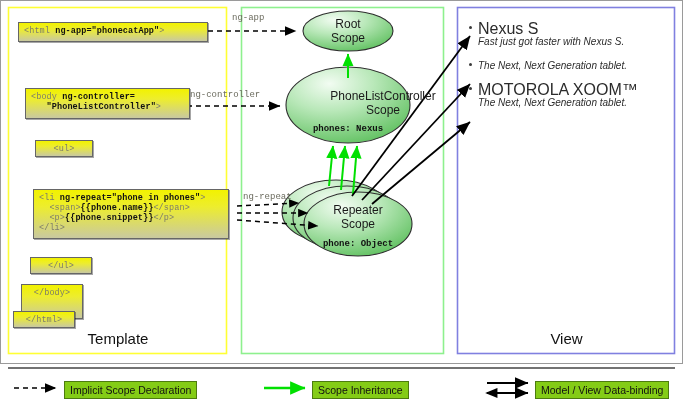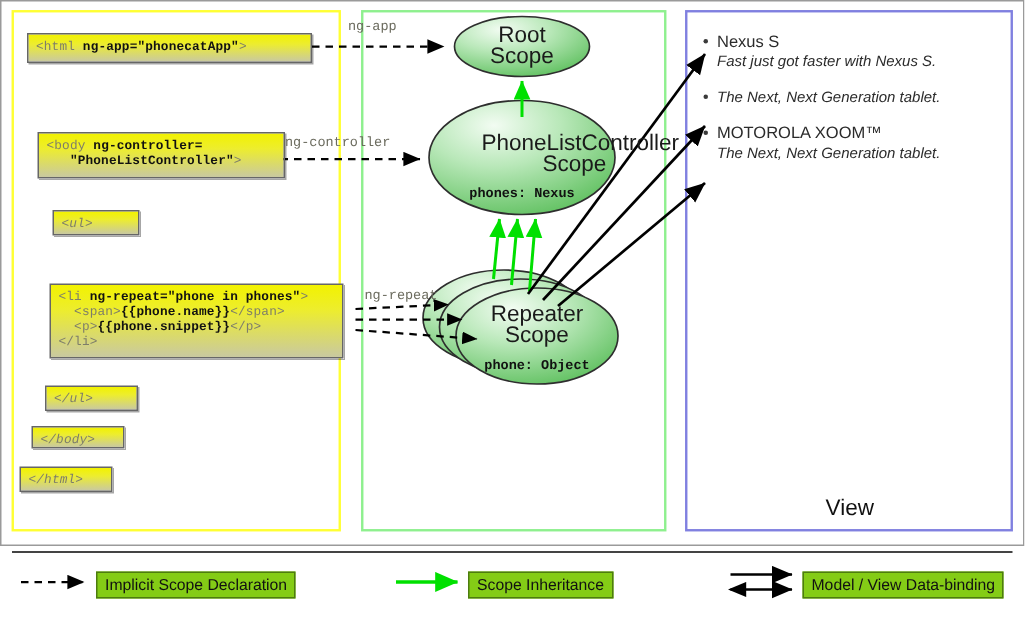--- a/index.html
+++ b/index.html
@@ -24,36 +24,36 @@
     font-family:"Liberation Mono","DejaVu Sans Mono",monospace;
     font-size:8.5px;
     line-height:10px;
     color:#777;
     padding:3px 5px;
     white-space:pre;
     letter-spacing:.1px;
   }
   .codebox b{color:#111;font-weight:bold;}
   .codebox .tag{color:#7d7d6a;}
-  .codebox.center{font-style:italic;}
+  .codebox.center{text-align:center;}
 
   
   .panel-label{
     position:absolute;
     font-size:15px;
     color:#111;
     text-align:center;
     white-space:nowrap;
   }
 
   
   .ellipse-label{
     position:absolute;
     text-align:center;
-    font-size:15px;
+    font-size:12px;
     line-height:14px;
     color:#1a1a1a;
     white-space:pre-line;
     pointer-events:none;
   }
   .ellipse-sub{
     position:absolute;
     text-align:center;
     font-family:"Liberation Mono","DejaVu Sans Mono",monospace;
     font-size:9px;
@@ -74,21 +74,21 @@
 
   
   #view-list{
     position:absolute;left:478px;top:22px;width:196px;
   }
   .view-item{margin-bottom:11px;position:relative;}
   .view-bullet{
     position:absolute;left:-9px;top:4px;width:3px;height:3px;
     background:#3a3a3a;border-radius:50%;
   }
-  .view-title{font-size:11px;line-height:13px;color:#2b2b2b;white-space:nowrap;}
+  .view-title{font-size:16px;line-height:13px;color:#2b2b2b;white-space:nowrap;}
   .view-snippet{font-size:10px;line-height:13px;color:#2b2b2b;white-space:nowrap;font-style:italic;}
 
   
   #legend{position:absolute;left:0;top:370px;width:683px;height:41px;}
   .legend-box{
     position:absolute;
     border:1px solid #4d7c0f;
     background:#84cc16;
     font-size:10.5px;
     line-height:14px;
@@ -173,21 +173,21 @@
 
   <div class="codebox center" style="left:35px;top:140px;width:58px;height:17px;"><span class="tag">&lt;ul&gt;</span></div>
 
   <div class="codebox" style="left:33px;top:189px;width:196px;height:50px;"><span class="tag">&lt;li </span><b>ng-repeat="phone in phones"</b><span class="tag">&gt;</span>
 <span class="tag">  &lt;span&gt;</span><b>{{phone.name}}</b><span class="tag">&lt;/span&gt;</span>
 <span class="tag">  &lt;p&gt;</span><b>{{phone.snippet}}</b><span class="tag">&lt;/p&gt;</span>
 <span class="tag">&lt;/li&gt;</span></div>
 
   <div class="codebox center" style="left:30px;top:257px;width:62px;height:17px;"><span class="tag">&lt;/ul&gt;</span></div>
 
-  <div class="codebox center" style="left:21px;top:284px;width:62px;height:15px;"><span class="tag">&lt;/body&gt;</span></div>
+  <div class="codebox center" style="left:21px;top:284px;width:62px;height:35px;"><span class="tag">&lt;/body&gt;</span></div>
 
   <div class="codebox center" style="left:13px;top:311px;width:62px;height:17px;"><span class="tag">&lt;/html&gt;</span></div>
 
   <div class="edge-label" style="left:232px;top:13px;">ng-app</div>
   <div class="edge-label" style="left:190px;top:90px;">ng-controller</div>
   <div class="edge-label" style="left:243px;top:192px;">ng-repeat</div>
 
   <div class="ellipse-label" style="left:303px;top:17px;width:90px;">Root
 Scope</div>
 
@@ -209,20 +209,21 @@
       <span class="view-bullet"></span>
       <div class="view-snippet">The Next, Next Generation tablet.</div>
     </div>
     <div class="view-item">
       <span class="view-bullet"></span>
       <div class="view-title">MOTOROLA XOOM™</div>
       <div class="view-snippet">The Next, Next Generation tablet.</div>
     </div>
   </div>
 
+  <div class="panel-label" style="left:9px;top:330px;width:218px;">Template</div>
   <div class="panel-label" style="left:458px;top:330px;width:217px;">View</div>
 
   <div id="legend">
     <div class="legend-box" style="left:64px;top:11px;height:18px;">Implicit Scope Declaration</div>
     <div class="legend-box" style="left:312px;top:11px;height:18px;">Scope Inheritance</div>
     <div class="legend-box" style="left:535px;top:11px;height:18px;">Model / View Data-binding</div>
   </div>
 
 </div>
 

